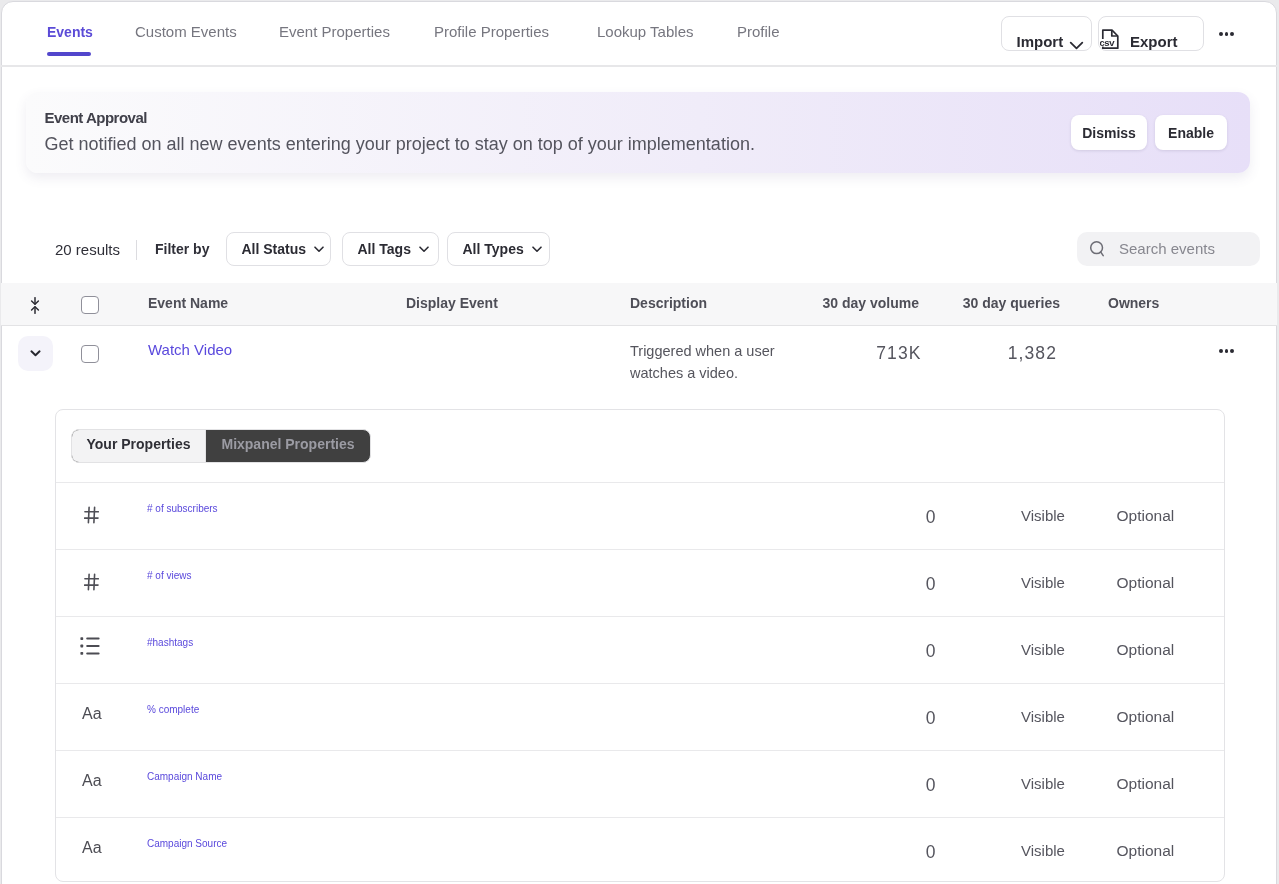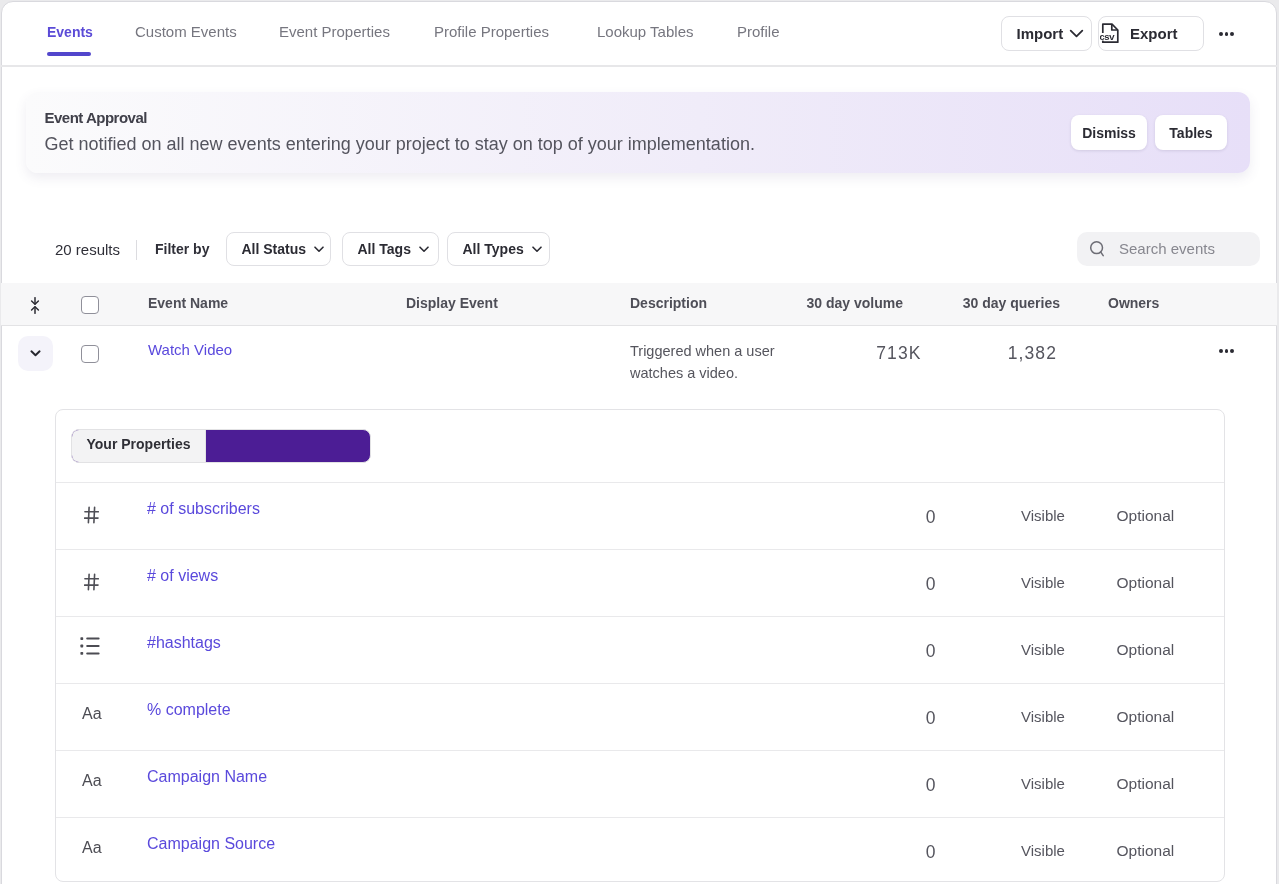--- a/index.html
+++ b/index.html
@@ -7,50 +7,50 @@
 body { background:#eaeaec; font-family:"Liberation Sans",sans-serif; position:relative; }
 .abs { position:absolute; }
 .card { position:absolute; left:1px; top:1px; width:1276px; height:899px;
   background:#fff; border:1px solid #d9d9de; border-radius:12px 12px 0 0; }
 .tab { position:absolute; top:23.5px; height:16px; line-height:16px; font-size:15px;
   font-weight:400; color:#76767f; white-space:nowrap; }
 .tab.active { color:#5b4bd7; font-weight:700; font-size:14px; }
 .underline { position:absolute; left:47px; top:52px; width:44px; height:3.5px;
   border-radius:2px; background:#5246cc; }
 .navdiv { position:absolute; left:1px; top:65px; width:1276px; height:1.5px; background:#e7e7e9; }
-.btn { position:absolute; display:flex; align-items:center; justify-content:center;
+.btn { position:absolute; display:flex; align-items:flex-end; justify-content:center;
   background:#fff; border:1px solid #e0e0e4; border-radius:8px;
   font-size:15px; font-weight:700; color:#2b2b33; }
 .banner { position:absolute; left:26px; top:92px; width:1224px; height:81px; border-radius:12px;
   background:linear-gradient(90deg, #fbfbfc 0%, #f0ecf9 55%, #e7dff8 100%);
   box-shadow:0 5px 12px rgba(90,80,130,0.10); }
 .bbtn { position:absolute; display:flex; align-items:center; justify-content:center;
   background:#fff; border-radius:8px; font-size:14px; font-weight:700; color:#2b2b33;
   box-shadow:0 1px 3px rgba(40,35,70,0.12); }
 .fbtn { position:absolute; top:232px; height:34px; display:flex; align-items:center;
   justify-content:flex-start; padding-left:14.5px; background:#fff; border:1px solid #e0e0e4; border-radius:8px;
   font-size:14px; font-weight:700; color:#2b2b33; gap:8px; }
 .hdrband { position:absolute; left:1px; top:283px; width:1276px; height:43px;
   background:#f7f7f8; border-bottom:1px solid #e3e3e5; }
 .hdrtxt { position:absolute; top:296px; height:14px; line-height:14px; font-size:14px;
   font-weight:700; color:#4e4e57; white-space:nowrap; }
 .cbox { position:absolute; left:81px; width:18px; height:18px; border:1.5px solid #90909a;
   border-radius:4px; background:#fff; }
 .panel { position:absolute; left:55px; top:409px; width:1170px; height:473px;
   background:#fff; border:1px solid #e3e3e6; border-radius:8px; }
 .seg { position:absolute; left:71px; top:429px; width:300px; height:34px;
-  border:1px solid #e2e2e4; border-radius:8px; display:flex; overflow:hidden; background:#4c1d95; }
+  border:1px solid #e2e2e4; border-radius:8px; display:flex; overflow:hidden; background:#404040; }
 .seg .s1 { width:134px; background:#f3f3f4; border-right:1px solid #e2e2e4;
   display:flex; align-items:center; justify-content:center;
   font-size:14px; font-weight:700; color:#2f2f36; }
 .seg .s2 { flex:1; display:flex; align-items:center; justify-content:center;
   font-size:14px; font-weight:700; color:#9b9ba3; }
 .seg span { position:relative; top:-2px; }
 .rowsep { position:absolute; left:56px; width:1168px; height:1px; background:#e9e9eb; }
-.pname { position:absolute; left:147px; height:16px; line-height:16px; font-size:16px;
+.pname { position:absolute; left:147px; height:16px; line-height:16px; font-size:10px;
   color:#5a49dc; white-space:nowrap; }
 .pval { position:absolute; height:16px; line-height:16px; font-size:15px; color:#55555e;
   white-space:nowrap; }
 .pnum { position:absolute; height:18px; line-height:18px; font-size:17.5px; color:#55555e;
   white-space:nowrap; letter-spacing:1.1px; }
 .dot { border-radius:50%; background:#2b2b33; }
 </style>
 </head>
 <body>
 <div class="card"></div>
@@ -75,21 +75,21 @@
 <div class="abs" style="left:1219px; top:32px; display:flex; gap:1.7px;">
   <div class="dot" style="width:3.9px;height:3.9px;"></div>
   <div class="dot" style="width:3.9px;height:3.9px;"></div>
   <div class="dot" style="width:3.9px;height:3.9px;"></div>
 </div>
 
 <div class="banner"></div>
 <div class="abs" style="left:44.5px; top:109px; font-size:15px; font-weight:700; letter-spacing:-0.5px; color:#40404a;">Event Approval</div>
 <div class="abs" style="left:44.5px; top:134px; font-size:18px; color:#54545e;">Get notified on all new events entering your project to stay on top of your implementation.</div>
 <div class="bbtn" style="left:1071px; top:115px; width:76px; height:35px;">Dismiss</div>
-<div class="bbtn" style="left:1155px; top:115px; width:72px; height:35px;">Tables</div>
+<div class="bbtn" style="left:1155px; top:115px; width:72px; height:35px;">Enable</div>
 
 <div class="abs" style="left:55px; top:240.5px; font-size:15px; color:#2f2f38;">20 results</div>
 <div class="abs" style="left:136px; top:239.5px; width:1px; height:20px; background:#dcdce0;"></div>
 <div class="abs" style="left:155px; top:241px; font-size:14px; font-weight:700; color:#2f2f38;">Filter by</div>
 <div class="fbtn" style="left:226px; width:105px;">All Status <svg width="10" height="7" viewBox="0 0 10 7">
       <path d="M1 1.2l4 4 4-4" stroke="#2b2b33" stroke-width="1.6" fill="none" stroke-linecap="round" stroke-linejoin="round"></path>
     </svg></div>
 <div class="fbtn" style="left:342px; width:97px;">All Tags <svg width="10" height="7" viewBox="0 0 10 7">
       <path d="M1 1.2l4 4 4-4" stroke="#2b2b33" stroke-width="1.6" fill="none" stroke-linecap="round" stroke-linejoin="round"></path>
     </svg></div>
@@ -109,21 +109,21 @@
 <path d="M5 0.7v6.2"></path>
         <path d="M1.6 4L5 7.2 8.4 4"></path>
 <path d="M5 16.3v-6.2"></path>
         <path d="M1.6 13L5 9.8 8.4 13"></path>
 </g>
     </svg></div>
 <div class="cbox" style="top:296px;"></div>
 <div class="hdrtxt" style="left:148px;">Event Name</div>
 <div class="hdrtxt" style="left:406px;">Display Event</div>
 <div class="hdrtxt" style="left:630px;">Description</div>
-<div class="hdrtxt" style="right:376px;">30 day volume</div>
+<div class="hdrtxt" style="right:360px;">30 day volume</div>
 <div class="hdrtxt" style="right:219px;">30 day queries</div>
 <div class="hdrtxt" style="left:1108px;">Owners</div>
 
 <div class="abs" style="left:18px; top:336px; width:35px; height:35px; border-radius:10px; background:#f4f3fa; display:flex; align-items:center; justify-content:center;">
     <svg width="11" height="7" viewBox="0 0 11 7">
       <path d="M1.4 1.3l4.1 4 4.1-4" stroke="#26262e" stroke-width="1.9" fill="none" stroke-linecap="round" stroke-linejoin="round"></path>
     </svg>
   </div>
 <div class="cbox" style="top:345px;"></div>
 <div class="abs" style="left:148px; top:341px; font-size:15px; color:#5a49dd;">Watch Video</div>
@@ -133,20 +133,23 @@
 <div class="abs" style="left:1219px; top:348.8px; display:flex; gap:1.7px;">
   <div class="dot" style="width:3.9px;height:3.9px;"></div>
   <div class="dot" style="width:3.9px;height:3.9px;"></div>
   <div class="dot" style="width:3.9px;height:3.9px;"></div>
 </div>
 
 <div class="panel"></div>
 <div class="seg">
     <div class="s1">
       <span>Your Properties</span>
+    </div>
+    <div class="s2">
+      <span>Mixpanel Properties</span>
     </div>
   </div>
 <div class="rowsep" style="top:481.5px;"></div>
 <div class="abs" style="left:83.5px; top:506.0px;"><svg width="15" height="18" viewBox="0 0 15 18">
 <g stroke="#4f4f56" stroke-width="1.6" fill="none" stroke-linecap="round">
 <path d="M5.1 1.2L4.4 16.8"></path>
         <path d="M10.6 1.2L9.9 16.8"></path>
 <path d="M0.9 5.7h13.4"></path>
         <path d="M0.6 12.1h13.4"></path>
 </g>

